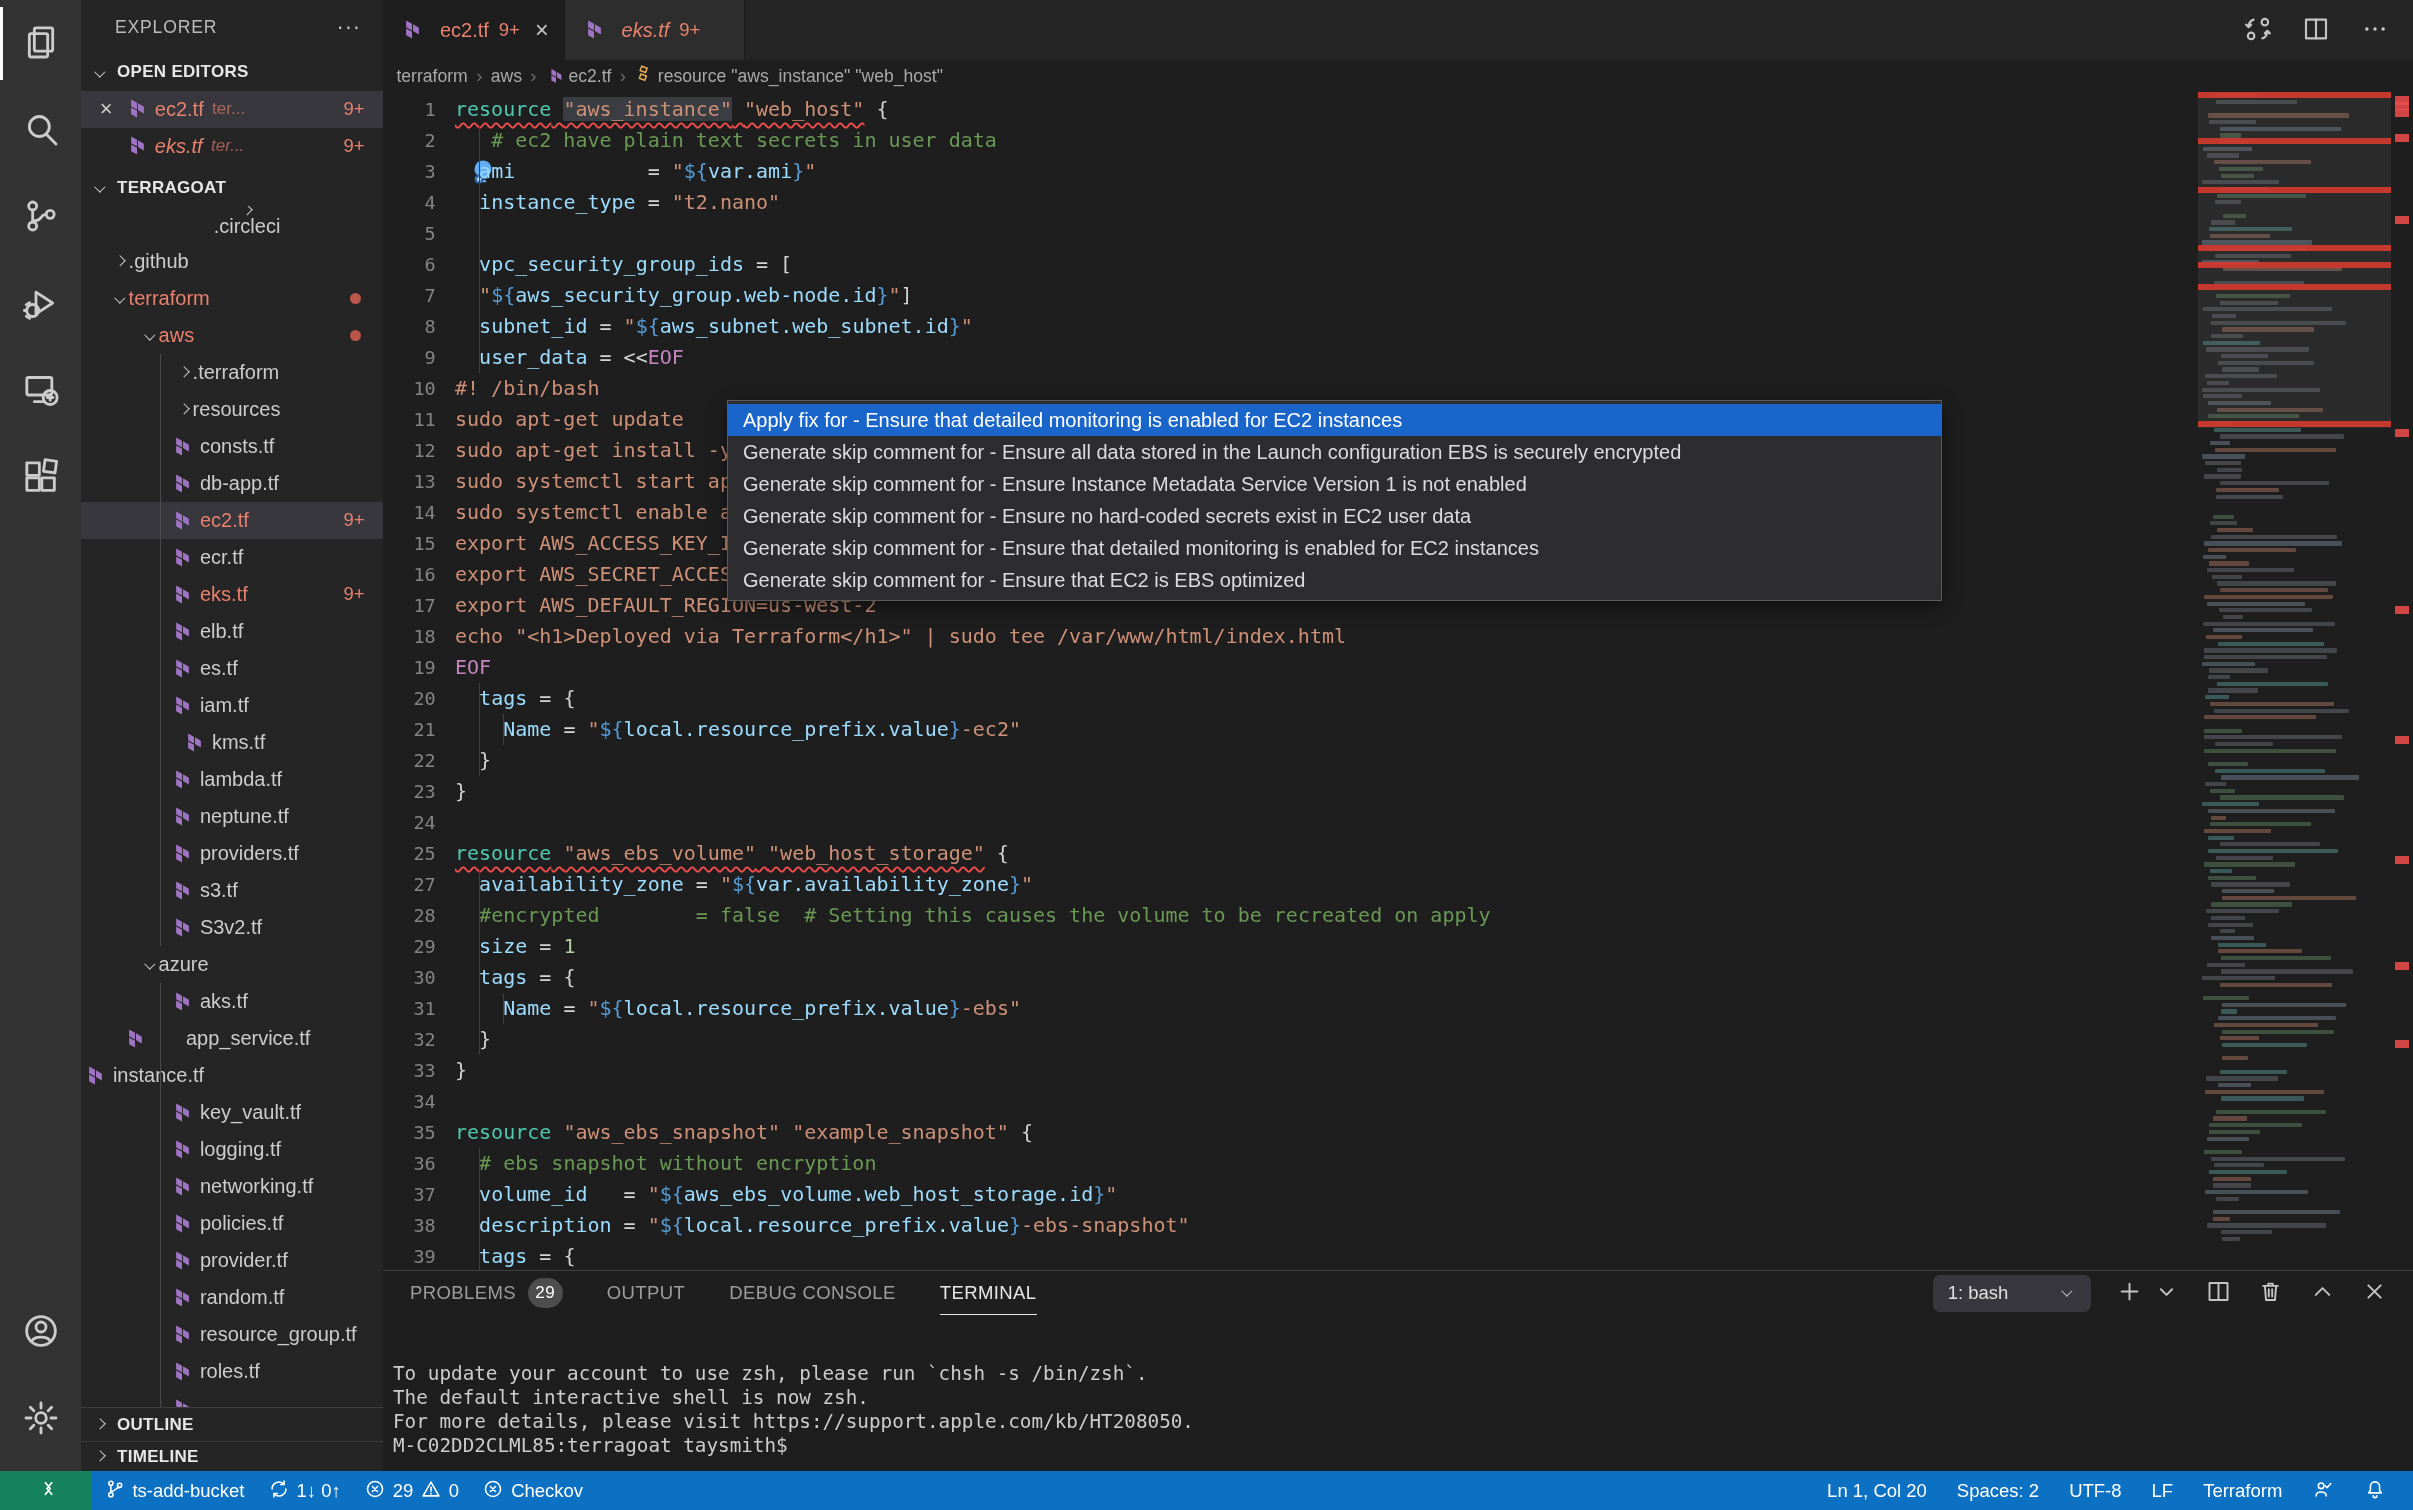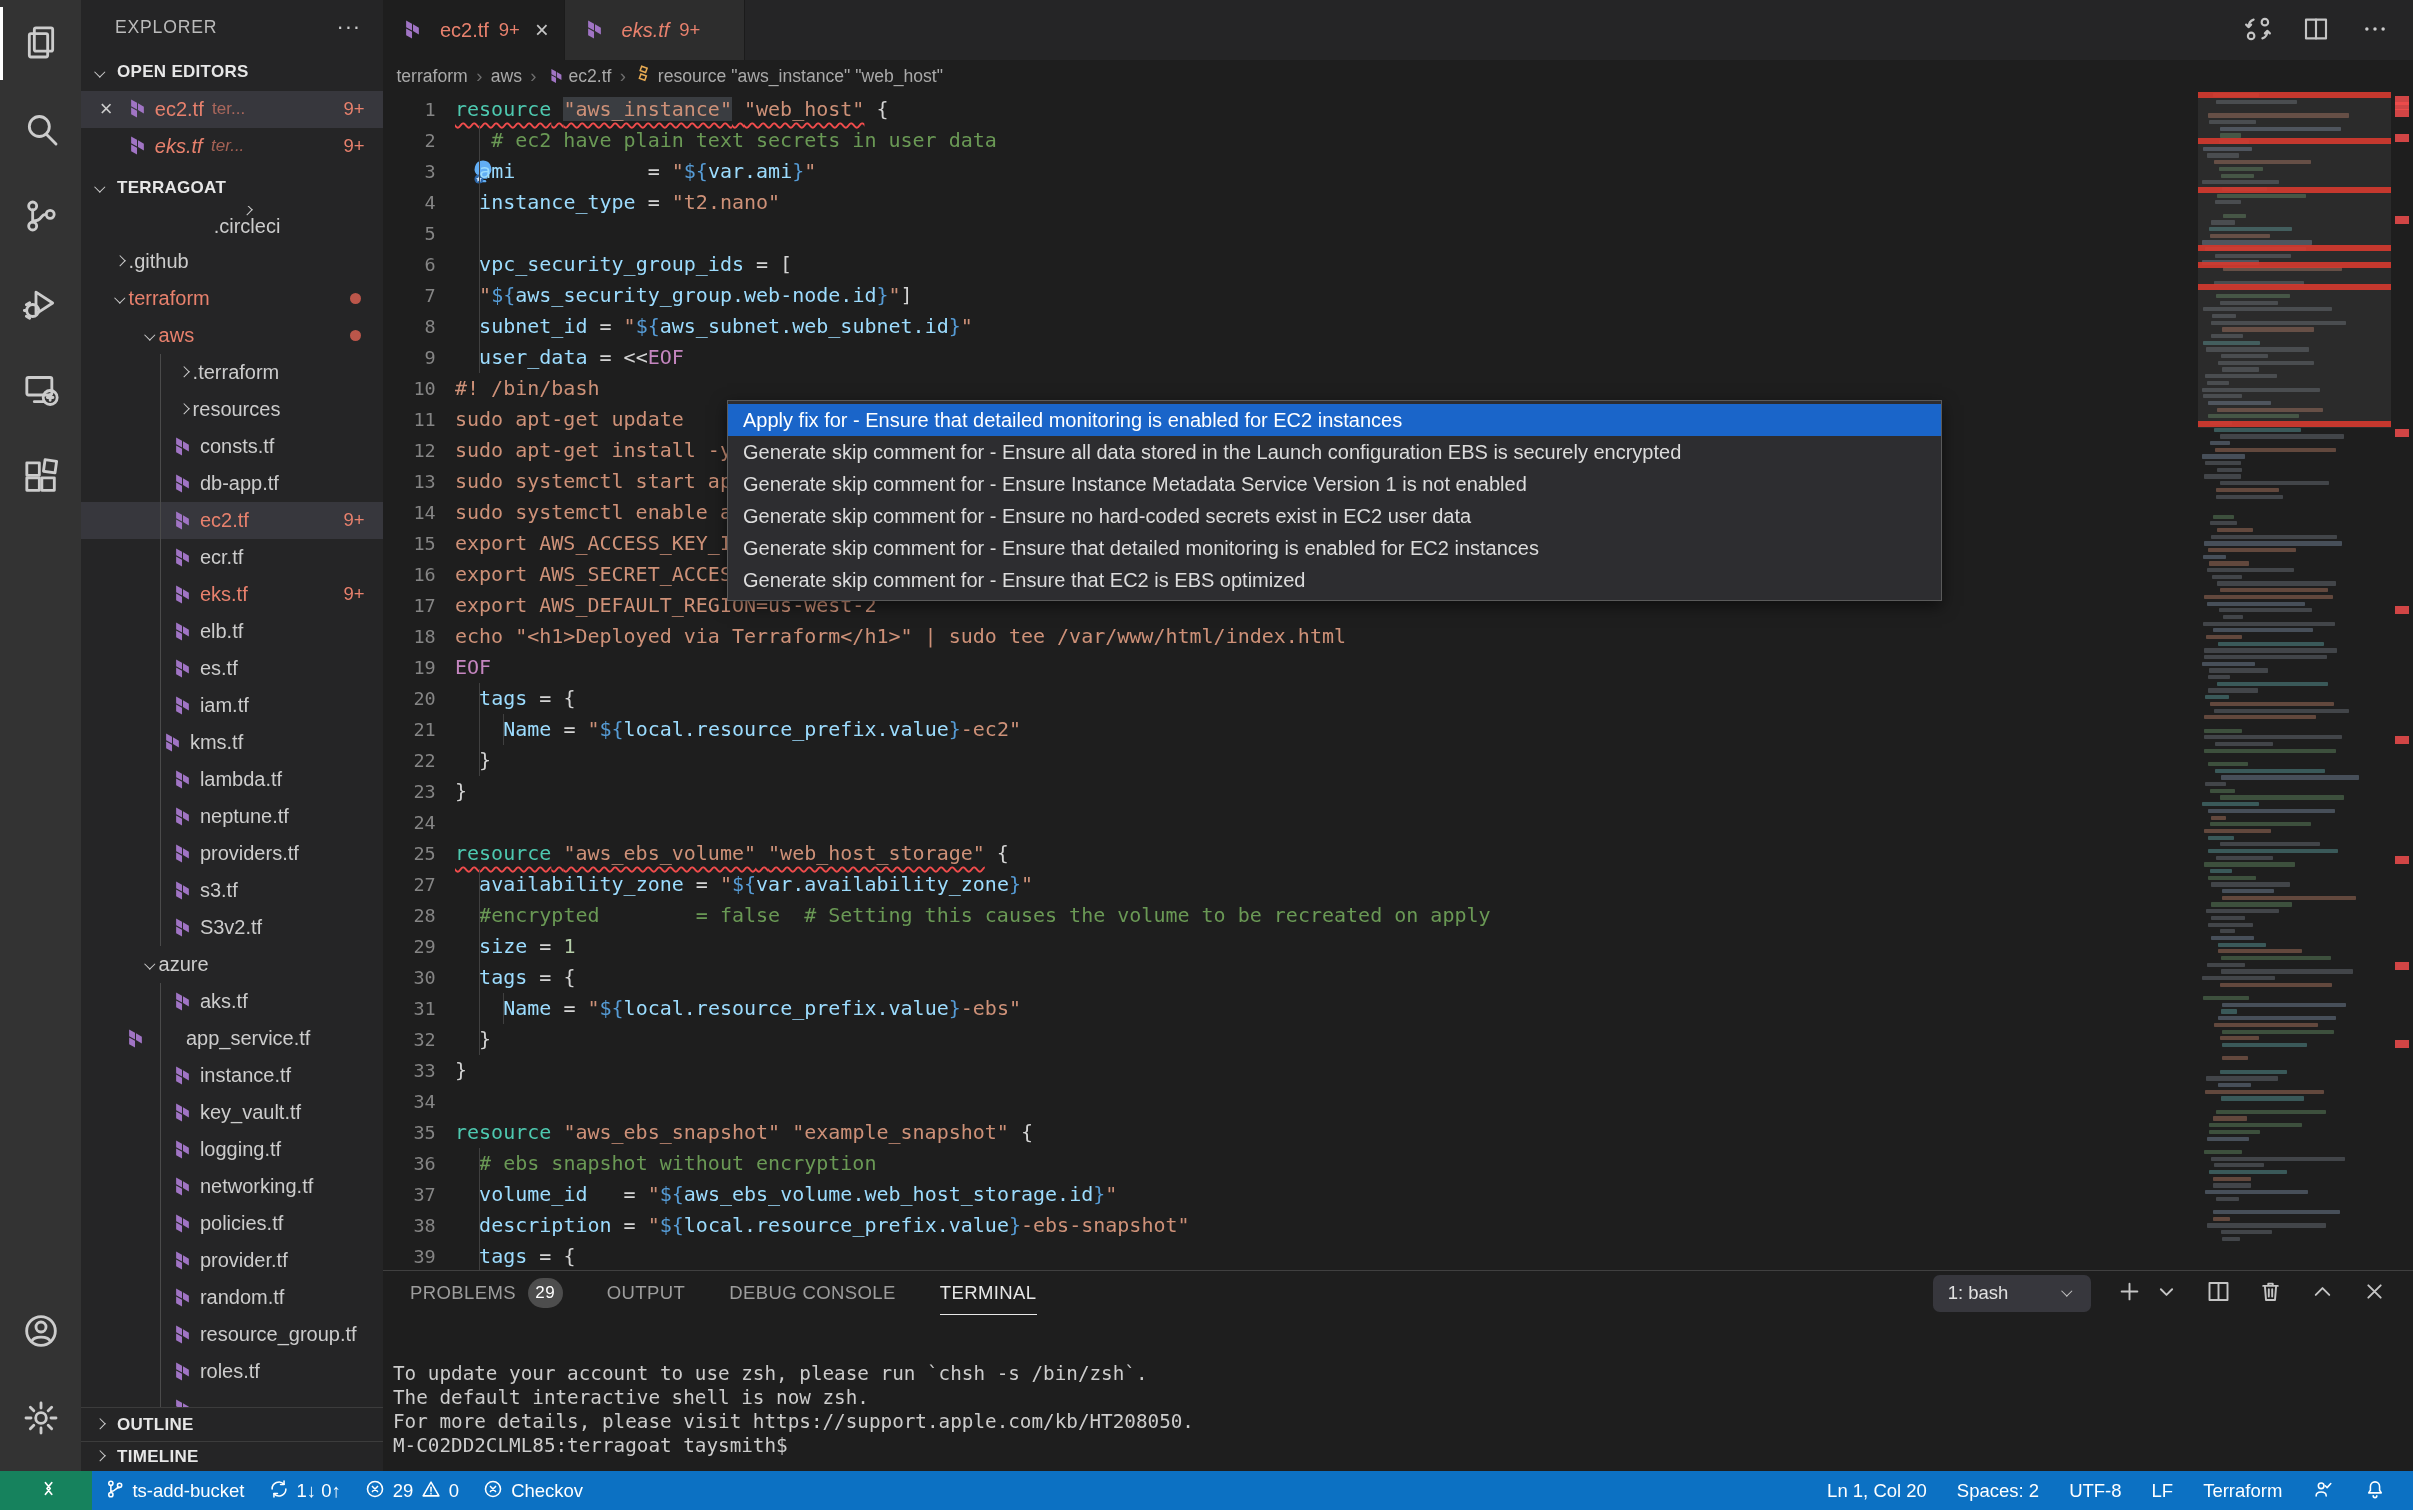--- a/index.html
+++ b/index.html
@@ -321,21 +321,21 @@
           <span class="guide"></span>
           <svg viewBox="0 0 24 24" class="tf-ic">
             <g fill="#a074c4">
               <path d="M8.3 2.5l6 3.4v6.9l-6-3.4z"></path>
               <path d="M15.3 6.5l6 3.4v6.9l-6-3.4z"></path>
               <path d="M8.3 10.6l6 3.4v6.9l-6-3.4z"></path>
             </g>
           </svg>
           <span class="lbl">iam.tf</span>
         </div>
-        <div class="tr" style="padding-left: 77px;">
+        <div class="tr" style="padding-left: 99px;">
           <span class="guide"></span>
           <svg viewBox="0 0 24 24" class="tf-ic">
             <g fill="#a074c4">
               <path d="M8.3 2.5l6 3.4v6.9l-6-3.4z"></path>
               <path d="M15.3 6.5l6 3.4v6.9l-6-3.4z"></path>
               <path d="M8.3 10.6l6 3.4v6.9l-6-3.4z"></path>
             </g>
           </svg>
           <span class="lbl">kms.tf</span>
         </div>
@@ -413,21 +413,21 @@
           <span class="guide"></span>
           <svg viewBox="0 0 24 24" class="tf-ic">
             <g fill="#a074c4">
               <path d="M8.3 2.5l6 3.4v6.9l-6-3.4z"></path>
               <path d="M15.3 6.5l6 3.4v6.9l-6-3.4z"></path>
               <path d="M8.3 10.6l6 3.4v6.9l-6-3.4z"></path>
             </g>
           </svg>
           <span class="lbl">app_service.tf</span>
         </div>
-        <div class="tr" style="padding-left: 87px;">
+        <div class="tr" style="">
           <span class="guide"></span>
           <svg viewBox="0 0 24 24" class="tf-ic">
             <g fill="#a074c4">
               <path d="M8.3 2.5l6 3.4v6.9l-6-3.4z"></path>
               <path d="M15.3 6.5l6 3.4v6.9l-6-3.4z"></path>
               <path d="M8.3 10.6l6 3.4v6.9l-6-3.4z"></path>
             </g>
           </svg>
           <span class="lbl">instance.tf</span>
         </div>

